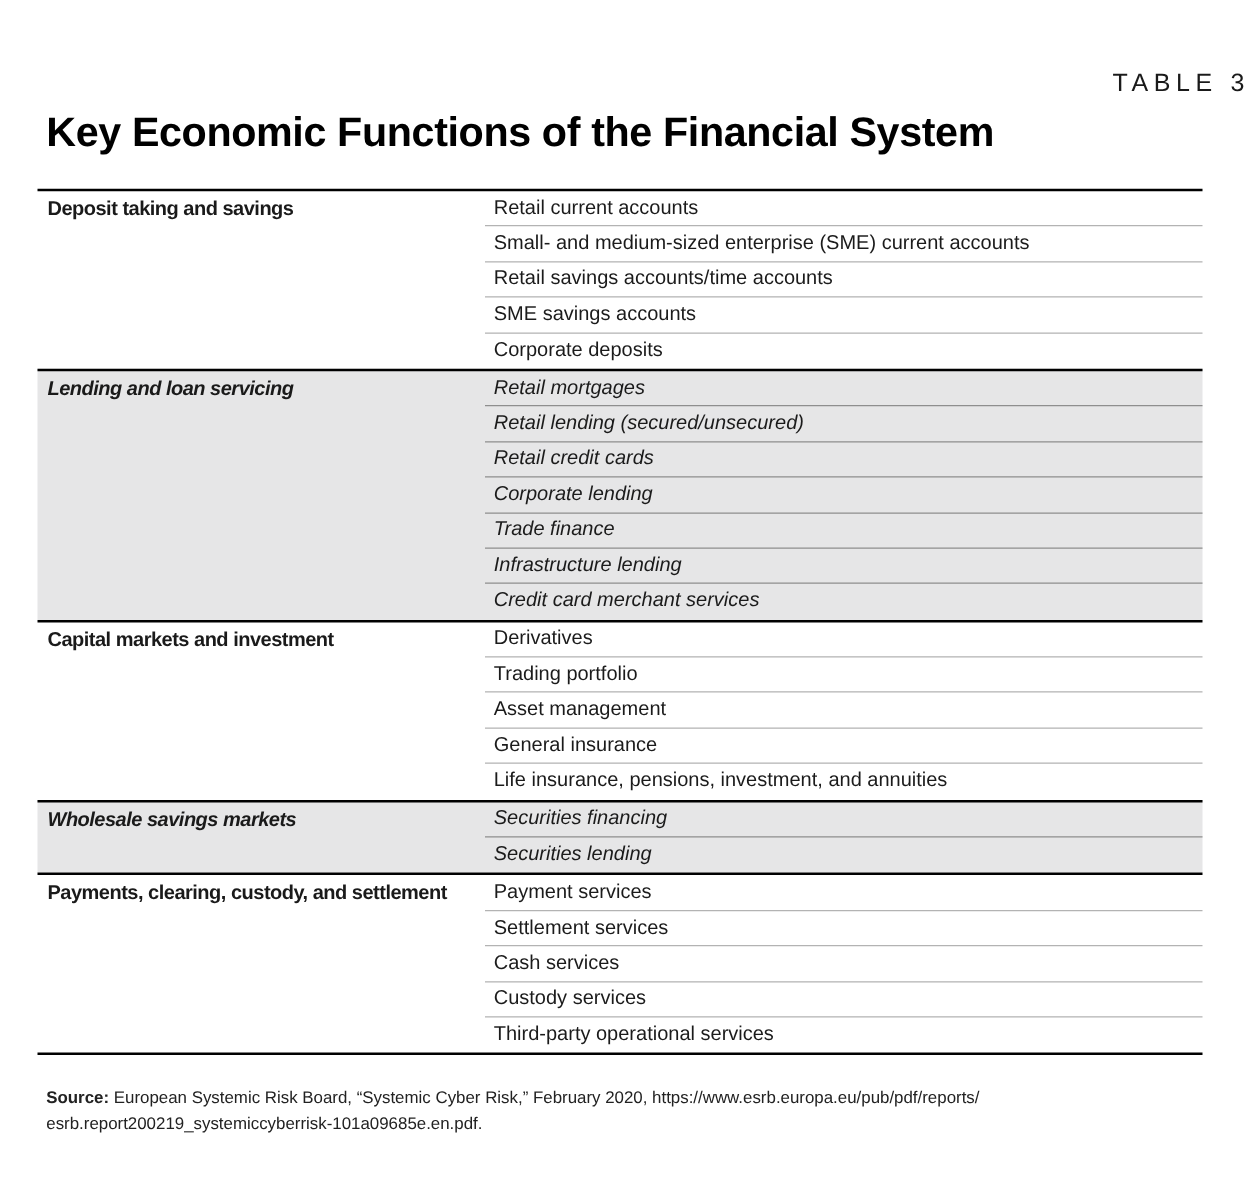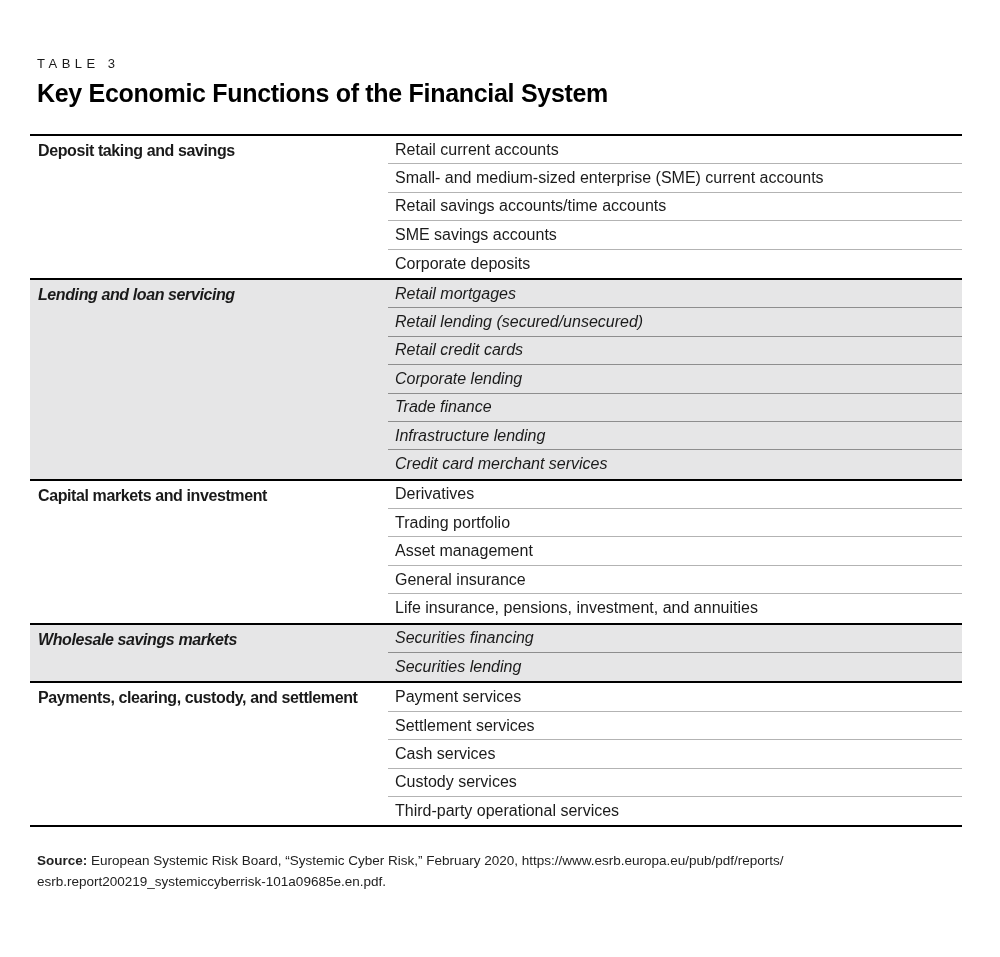--- a/index.html
+++ b/index.html
@@ -12,28 +12,29 @@
     height: 957px;
     font-family: "Liberation Sans", sans-serif;
     color: #1a1a1a;
     overflow: hidden;
   }
   .page {
     padding: 56px 0 0 30px;
   }
   .table-label {
     margin-left: 7px;
-    font-size: 13px;
+    font-size: 20px;
     font-weight: 400;
     letter-spacing: 4.5px;
     color: #1a1a1a;
+    text-align: right;
   }
   .title {
     margin: 8px 0 0 7px;
-    font-size: 25px;
+    font-size: 33px;
     font-weight: 700;
     letter-spacing: -0.3px;
     color: #000000;
   }
   .ftable {
     width: 932px;
     margin-top: 26px;
     border-top: 2.5px solid #000;
     border-bottom: 2.5px solid #000;
   }

